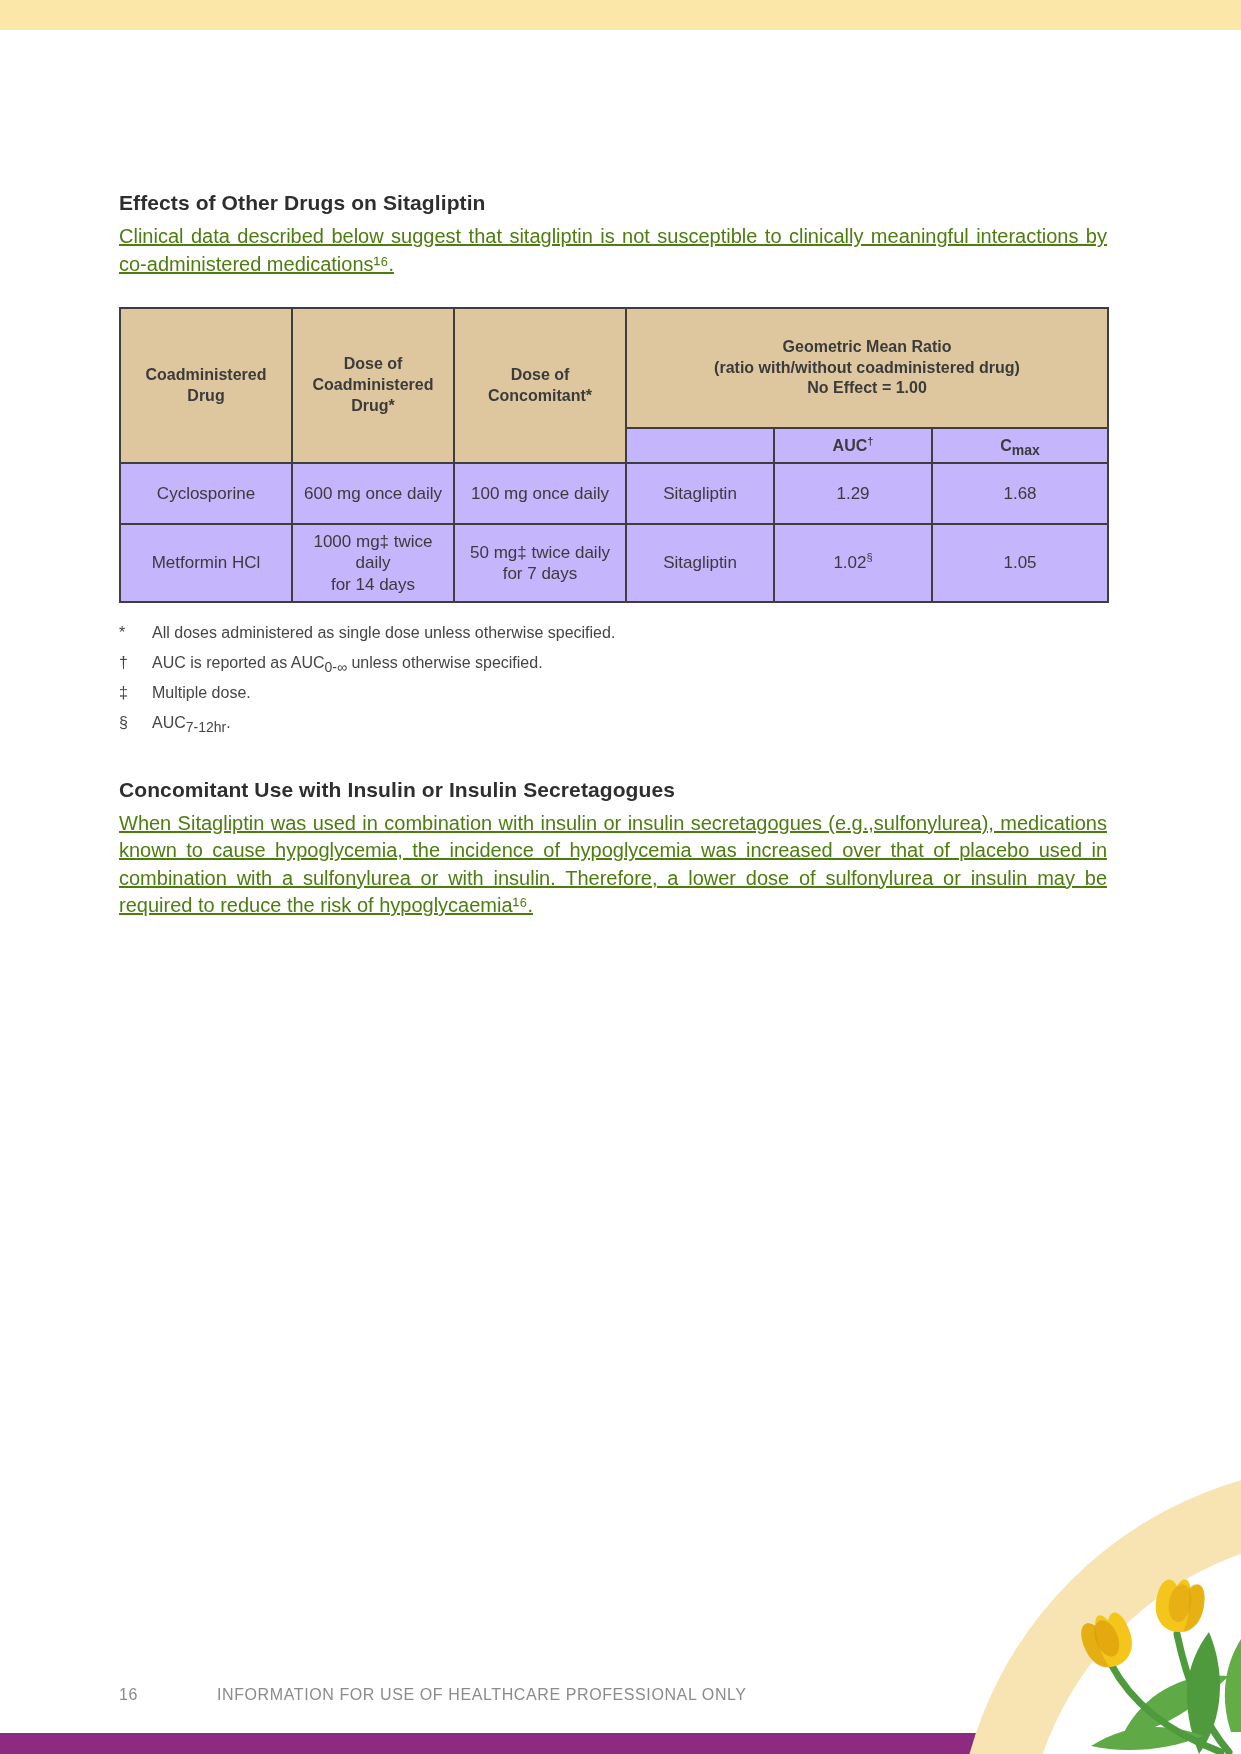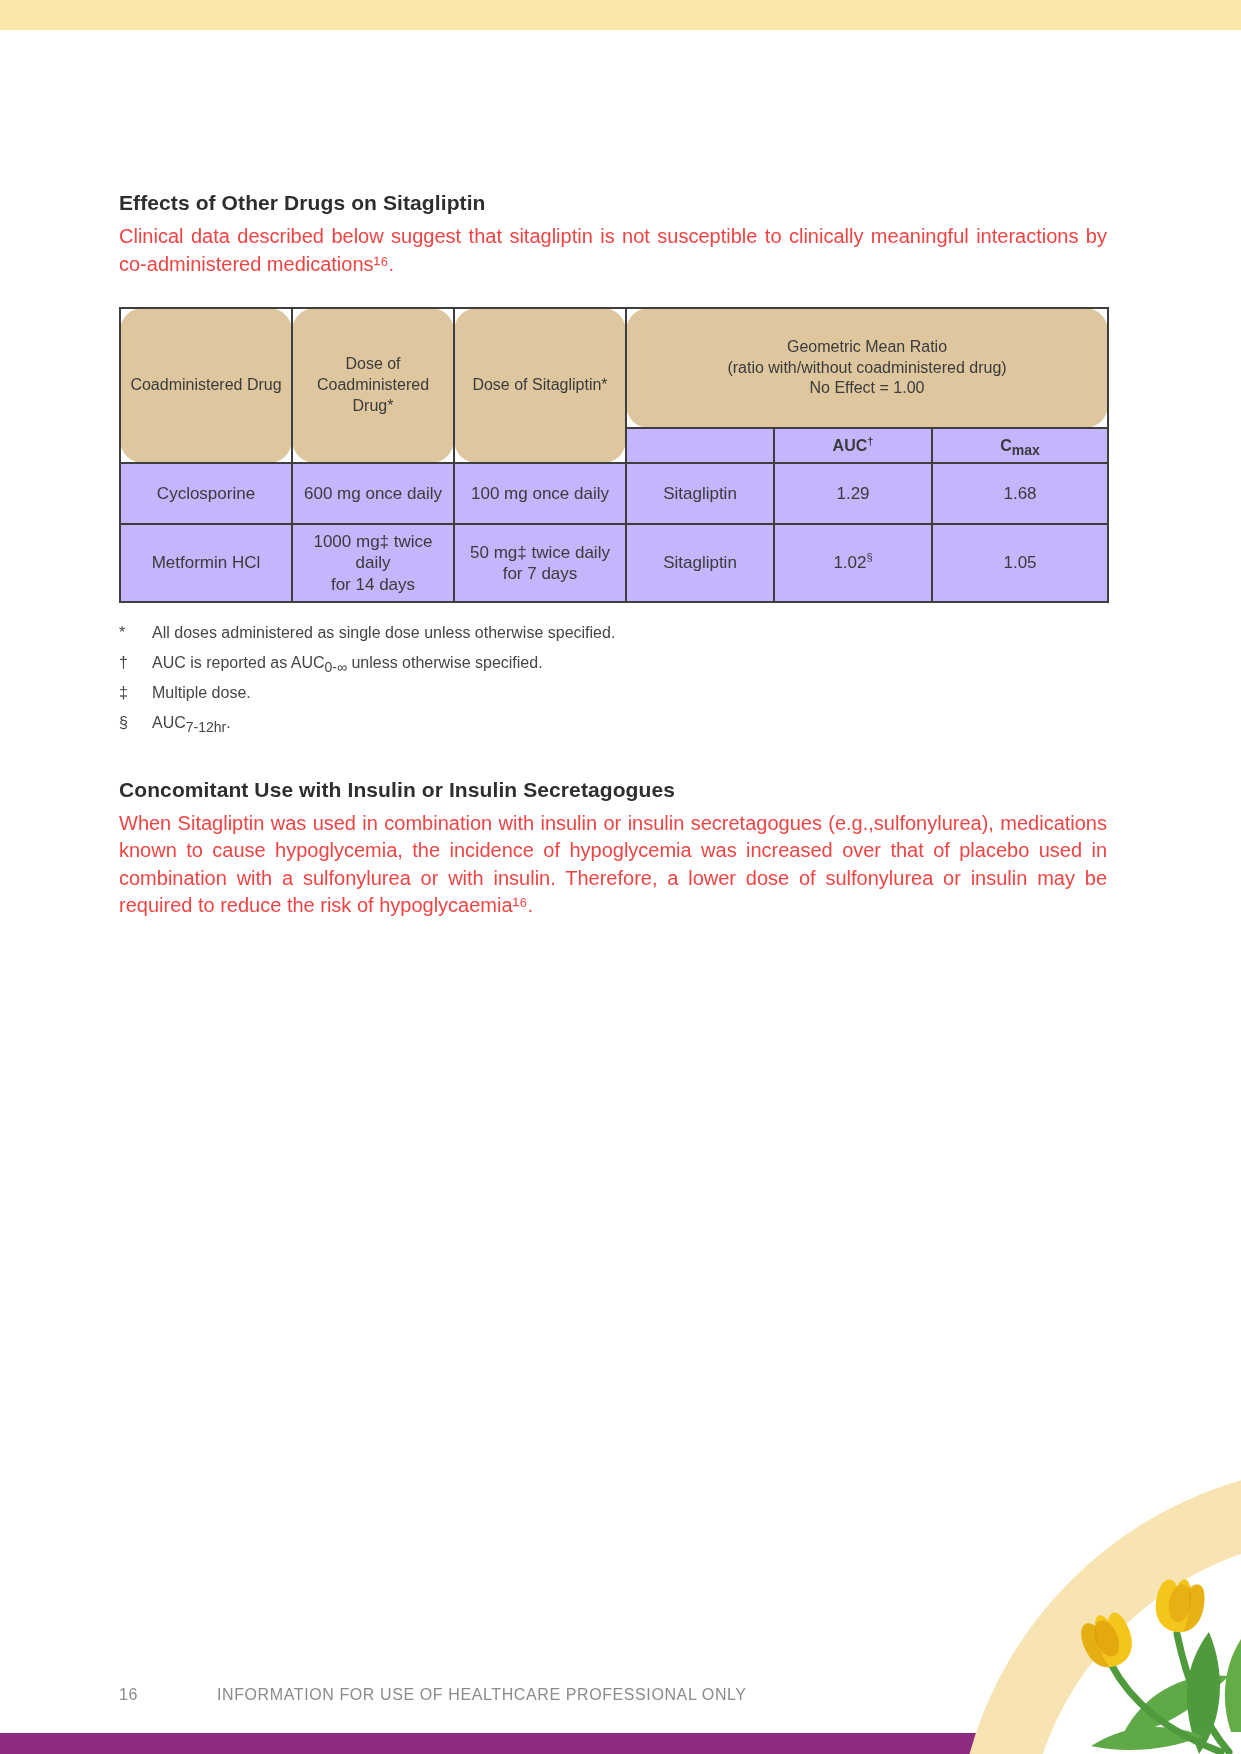--- a/index.html
+++ b/index.html
@@ -19,36 +19,37 @@
   }
   .content {
     position: absolute; left: 119px; top: 190px; width: 988px;
   }
   h1.section-heading {
     font-size: 21px; font-weight: bold; color: #2e2e2e;
     line-height: 1.25; margin-bottom: 7px;
     letter-spacing: 0.1px;
   }
   p.body-text {
-    font-size: 20px; line-height: 1.37; color: #ef4444;
+    font-size: 20px; line-height: 1.37; color: #4d7c0f;
     text-align: justify;
+    text-decoration: underline;
   }
   
   table.interaction-table {
     border-collapse: collapse; table-layout: fixed;
     width: 988px; margin-top: 29px;
   }
   .interaction-table th, .interaction-table td {
     border: 2px solid #3e3e3e;
     text-align: center; vertical-align: middle;
     color: #3b3b3b;
   }
   .interaction-table th {
-    background: #DEC79E; font-size: 16px; font-weight: normal;
-    line-height: 1.3; padding: 6px 8px; border-radius: 23px;
+    background: #DEC79E; font-size: 16px; font-weight: bold;
+    line-height: 1.3; padding: 6px 8px;
   }
   .interaction-table td { background: #c4b5fd; font-size: 17px; font-weight: normal; }
   .gmr-header { height: 120px; }
   .subheader-row td { height: 35px; font-weight: bold; font-size: 16px; }
   .data-row td { height: 61px; padding: 6px 9px; line-height: 1.25; }
   sup.small { font-size: 11px; vertical-align: super; line-height: 0; }
   sub.small { font-size: 14px; vertical-align: sub; line-height: 0; }
   
   .footnotes { margin-top: 20px; }
   .footnote-line {
@@ -100,21 +101,21 @@
         <col style="width:162px">
         <col style="width:172px">
       <col style="width:148px">
         <col style="width:158px">
         <col style="width:176px">
     </colgroup>
     <tbody>
       <tr>
         <th rowspan="2">Coadministered Drug</th>
         <th rowspan="2">Dose of Coadministered Drug*</th>
-        <th rowspan="2">Dose of Sitagliptin*</th>
+        <th rowspan="2">Dose of Concomitant*</th>
         <th colspan="3" class="gmr-header">
           <div>Geometric Mean Ratio</div>
           <div>(ratio with/without coadministered drug)</div>
           <div>No Effect = 1.00</div>
         </th>
       </tr>
       <tr class="subheader-row">
         <td></td>
         <td><span>AUC</span><sup class="small">†</sup></td>
         <td><span>C</span><sub class="small">max</sub></td>

